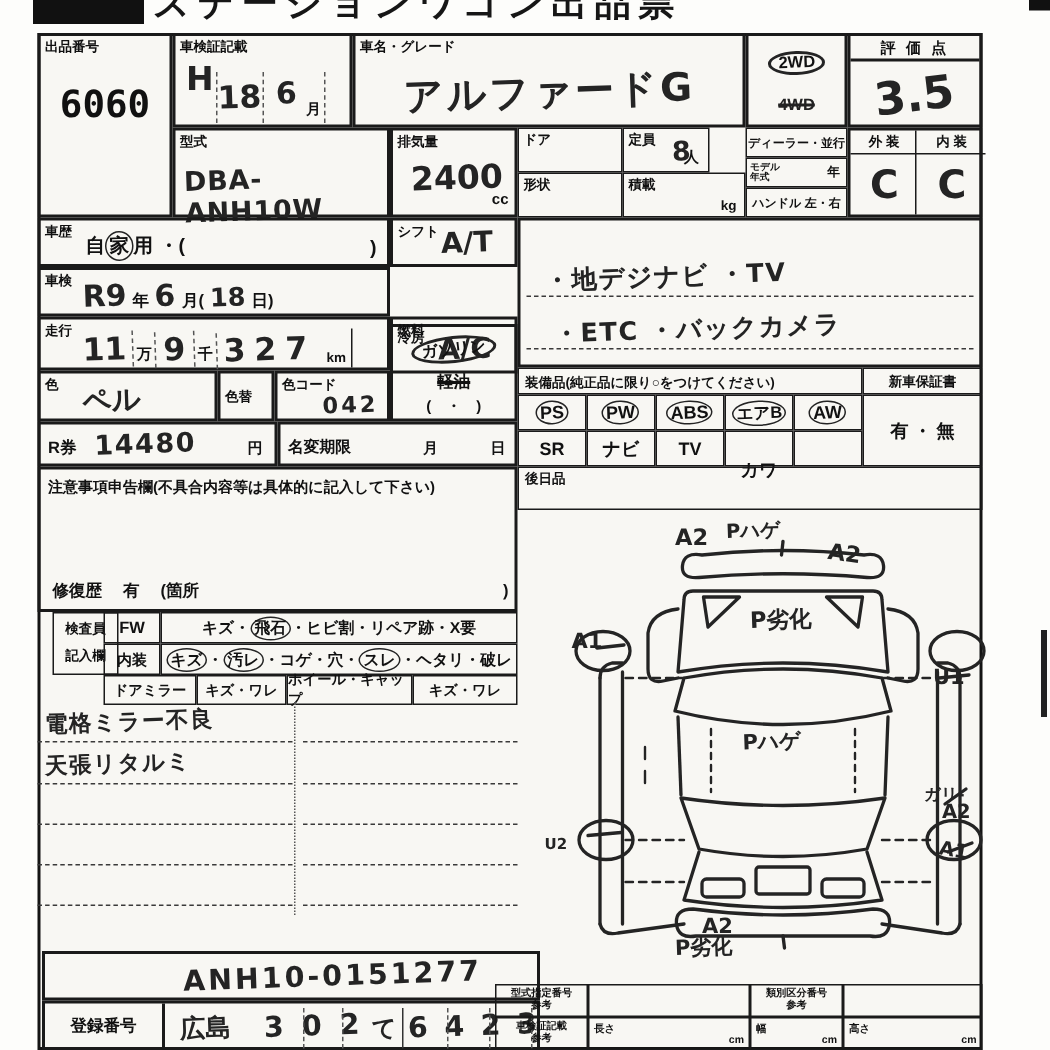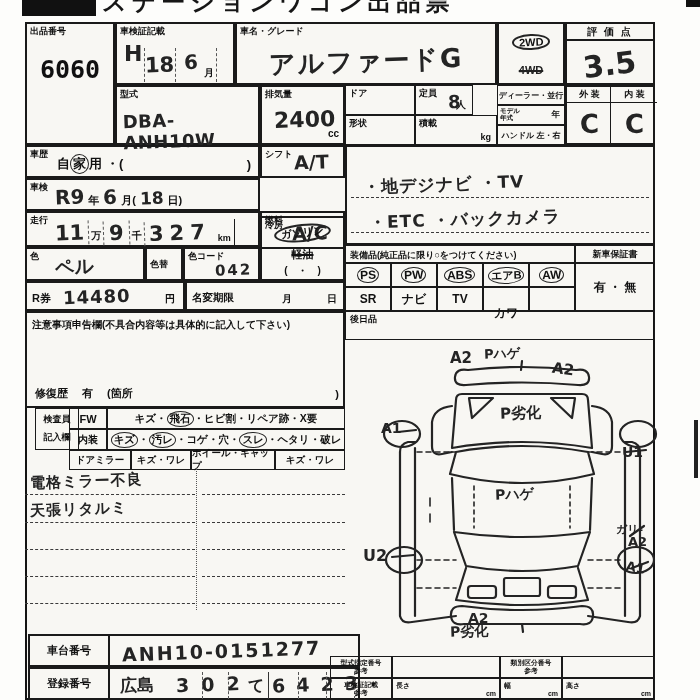--- a/index.html
+++ b/index.html
@@ -400,33 +400,30 @@
       <line x1="258" y1="188" x2="272" y2="178"></line>
       <line x1="260" y1="220" x2="276" y2="214"></line>
     </svg>
     <span class="ann" style="left:100px;top:9px;font-size:15px;">A2</span>
     <span class="ann rot" style="left:134px;top:5px;font-size:13px;">Pハゲ</span>
     <span class="ann" style="left:202px;top:20px;font-size:15px;transform:rotate(8deg);">A2</span>
     <span class="ann rot" style="left:150px;top:64px;font-size:15px;">P劣化</span>
     <span class="ann" style="left:31px;top:80px;font-size:14px;">A1</span>
     <span class="ann" style="left:272px;top:104px;font-size:14px;">U1</span>
     <span class="ann rot" style="left:145px;top:146px;font-size:14px;">Pハゲ</span>
-    <span class="ann" style="left:13px;top:206px;font-size:16px;">U2</span>
+    <span class="ann" style="left:13px;top:218px;font-size:10px;">U2</span>
     <span class="ann" style="left:266px;top:182px;font-size:11px;">ガリ-</span>
     <span class="ann" style="left:278px;top:194px;font-size:13px;">A2</span>
     <span class="ann" style="left:276px;top:220px;font-size:13px;transform:rotate(10deg);">A1</span>
     <span class="ann" style="left:118px;top:270px;font-size:14px;">A2</span>
     <span class="ann rot" style="left:100px;top:283px;font-size:14px;">P劣化</span>
   </div>
 
 
   <div class="b" style="left:28px;top:634px;width:332px;height:33px;">
-    <div class="abs ctr" style="left:0;top:0;width:80px;height:100%;border-right:2px solid #1a1a1a;">
-      <span style="font-size:11px;font-weight:800;">車台番号</span>
-    </div>
     <span class="hand rot abs" style="left:92px;top:4px;font-size:19px;letter-spacing:2px;">ANH10-0151277</span>
   </div>
   <div class="b" style="left:28px;top:667px;width:332px;height:33px;">
     <div class="abs ctr" style="left:0;top:0;width:80px;height:100%;border-right:2px solid #1a1a1a;">
       <span style="font-size:11px;font-weight:800;">登録番号</span>
     </div>
     <span class="hand rot abs" style="left:90px;top:5px;font-size:17px;">広島</span>
     <span class="hand rot abs" style="left:146px;top:4px;font-size:19px;letter-spacing:12px;">302</span>
     <span class="hand rot abs" style="left:218px;top:7px;font-size:16px;">て</span>
     <span class="hand rot abs" style="left:242px;top:4px;font-size:19px;letter-spacing:11px;">6423</span>

